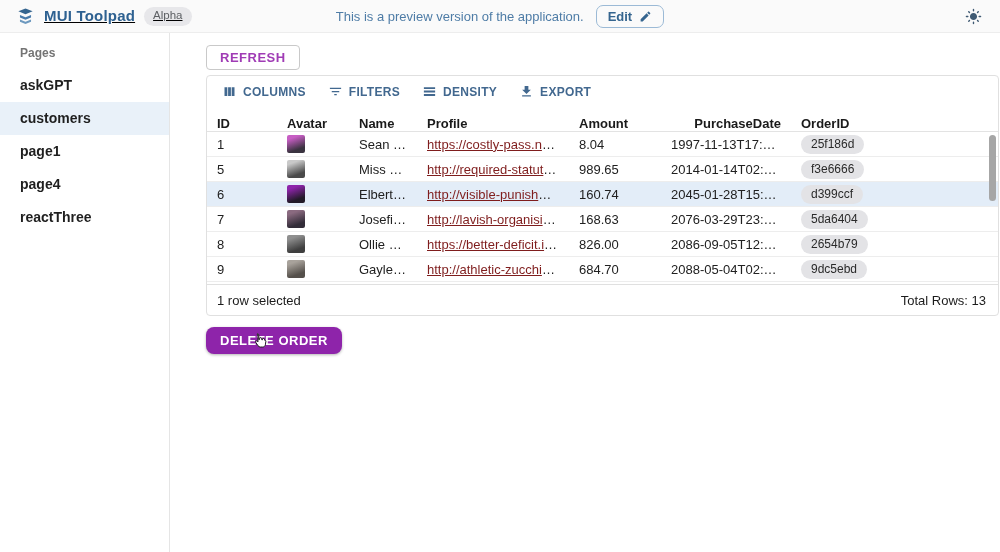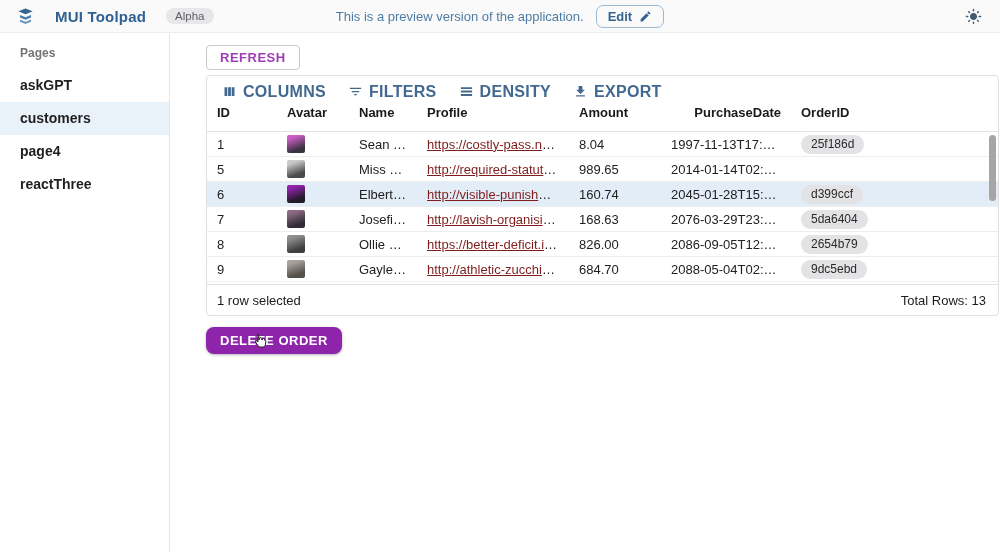--- a/index.html
+++ b/index.html
@@ -3,21 +3,21 @@
 <meta charset="utf-8">
 <style>
   * { margin:0; padding:0; box-sizing:border-box; }
   html,body { width:1000px; height:552px; overflow:hidden; background:#fff;
     font-family:"Liberation Sans", sans-serif; }
 
   
   .app-header { position:absolute; top:0; left:0; width:1000px; height:33px;
     background:#fafafa; border-bottom:1px solid #ededed;
     display:flex; align-items:center; padding:0 16px; }
-  .hdr-left { display:flex; align-items:center; gap:20px; width:280px; }
+  .hdr-left { display:flex; gap:9px; width:280px;text-decoration:underline; }
   .brand { font-size:15px; font-weight:bold; color:#2e6191; letter-spacing:.2px; }
   .alpha-badge { background:#e7e7ea; color:#5d6064; font-size:11.5px;
     padding:2px 9px; border-radius:10px; }
   .hdr-center { flex:1; display:flex; align-items:center; justify-content:center; gap:12px; }
   .preview-text { color:#4e7ca6; font-size:13px; }
   .edit-btn { display:flex; align-items:center; gap:7px; background:#fafafa;
     border:1.5px solid #9cbad6; border-radius:7px; padding:3px 11px;
     color:#35658f; font-size:13px; font-weight:bold; cursor:pointer; }
   .hdr-right { width:280px; display:flex; justify-content:flex-end; }
   .theme-btn { background:none; border:none; cursor:pointer; padding:2px; }
@@ -39,25 +39,25 @@
     font-size:13px; font-weight:bold; letter-spacing:.5px; cursor:pointer;
     font-family:"Liberation Sans", sans-serif; }
 
   .grid { width:793px; height:241px; margin-top:5px; background:#fff;
     border:1px solid #e0e0e0; border-radius:4px;
     display:flex; flex-direction:column; overflow:hidden; }
 
   .grid-toolbar { display:flex; align-items:center; gap:8px; height:29px;
     padding:2px 8px 0 8px; flex:none; }
   .tb-btn { display:flex; align-items:center; gap:6px; background:none; border:none;
-    color:#42688f; font-size:16px; font-weight:bold; letter-spacing:.3px;
+    color:#42688f; font-size:12px; font-weight:bold; letter-spacing:.3px;
     padding:3px 7px; cursor:pointer; font-family:"Liberation Sans", sans-serif; }
   .tb-btn svg { width:15px; height:15px; fill:#42688f; }
 
-  .grid-header { display:flex; align-items:flex-start; height:27px; flex:none;
+  .grid-header { display:flex; align-items:flex-end; height:27px; flex:none;
     border-bottom:1px solid #e3e3e3; font-size:13px; font-weight:bold; color:#1a1a1a; }
   .cell { padding:0 10px; overflow:hidden; white-space:nowrap; text-overflow:ellipsis; }
   .c0 { width:70px; }
   .c1 { width:72px; }
   .c2 { width:68px; }
   .c3 { width:152px; }
   .c4 { width:92px; }
   .c5 { width:130px; text-align:right; }
   .c6 { flex:1; }
 
@@ -119,20 +119,21 @@
       </span>
     </button>
   </div>
 </header>
 
 <aside class="sidebar">
   <div class="pages-label">Pages</div>
   <nav id="sidebar-items">
       <div class="side-item">askGPT</div>
       <div class="side-item selected">customers</div>
+      <div class="side-item">page1</div>
       <div class="side-item">page4</div>
       <div class="side-item">reactThree</div>
     </nav>
 </aside>
 
 <main class="main">
   <button class="refresh-btn">REFRESH</button>
 
   <div class="grid">
     <div class="grid-toolbar" id="grid-toolbar">
@@ -192,20 +193,21 @@
         </div>
         <div class="grid-row">
           <div class="cell c0">5</div>
           <div class="cell c1">
             <div class="avatar" style="background: linear-gradient(160deg, rgb(201, 201, 201) 20%, rgb(74, 74, 74) 75%);"></div>
           </div>
           <div class="cell c2">Miss Juan ...</div>
           <div class="cell c3"><a class="profile-link" href="#">http://required-statute.org</a></div>
           <div class="cell c4">989.65</div>
           <div class="cell c5">2014-01-14T02:37:28.536Z</div>
+          <div class="cell c6"><span class="chip">f3e6666</span></div>
         </div>
         <div class="grid-row selected">
           <div class="cell c0">6</div>
           <div class="cell c1">
             <div class="avatar" style="background: linear-gradient(160deg, rgb(142, 36, 170) 20%, rgb(34, 26, 40) 75%);"></div>
           </div>
           <div class="cell c2">Elbert McL...</div>
           <div class="cell c3"><a class="profile-link" href="#">http://visible-punishment.net</a></div>
           <div class="cell c4">160.74</div>
           <div class="cell c5">2045-01-28T15:40:06.325Z</div>

